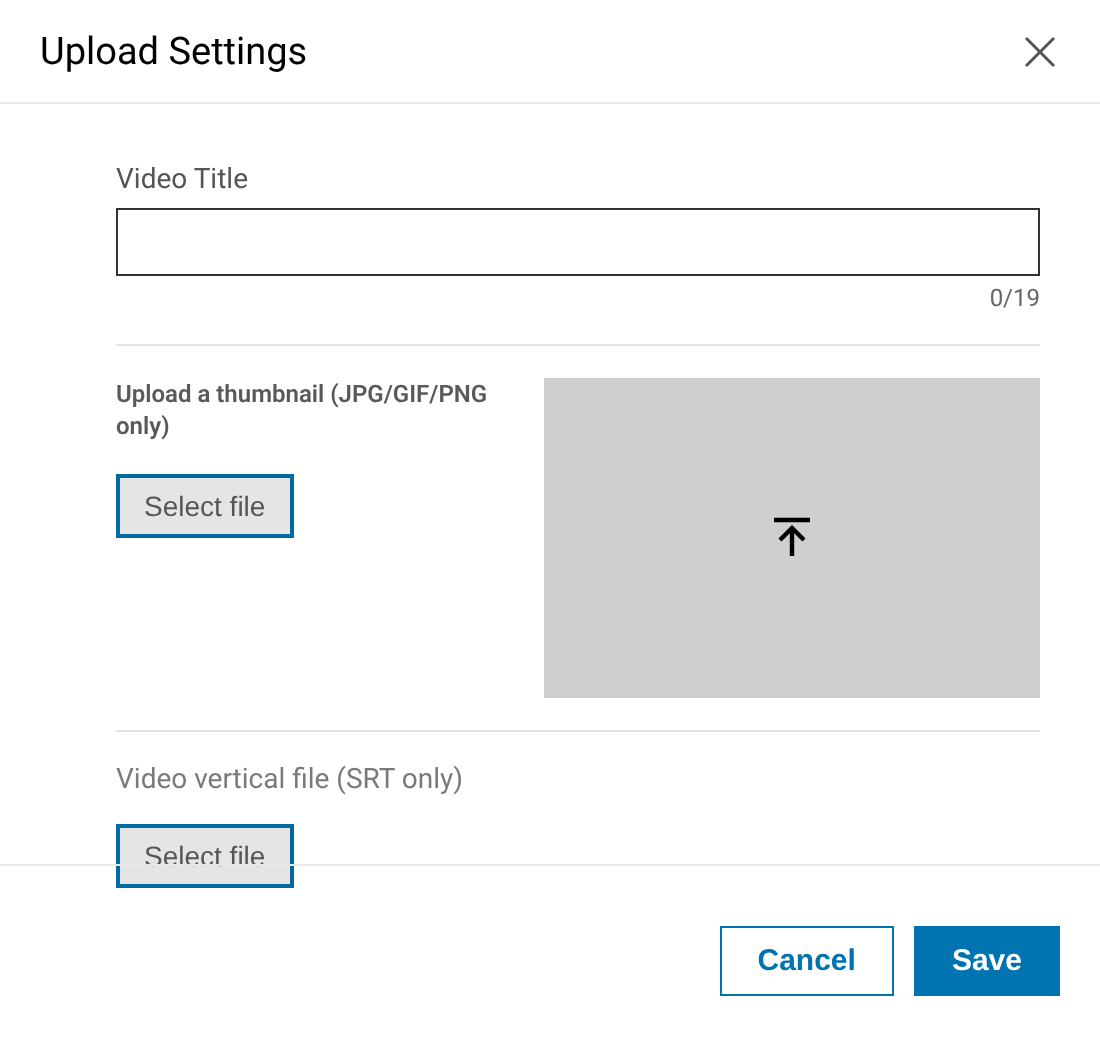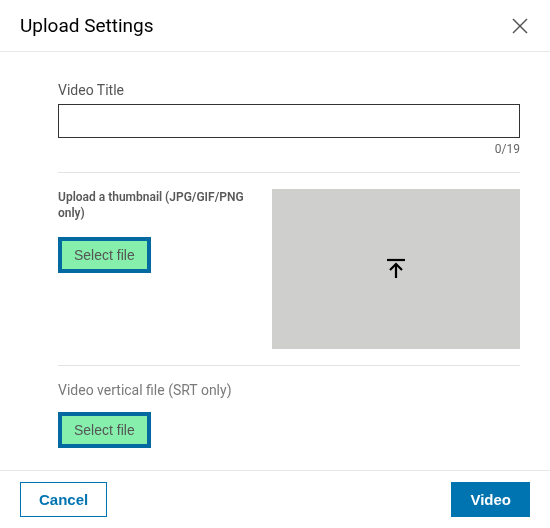--- a/index.html
+++ b/index.html
@@ -77,22 +77,22 @@
     .thumb-desc {
       font-size: 13px;
       color: #7a7a7a;
       margin-top: 12px;
       line-height: 1.4;
     }
     .select-file-btn {
       margin-top: 16px;
       padding: 6px 12px;
       font-size: 14px;
-      background: #86efac;
-      border: 4px solid #0369a1;
+      background: #e5e5e5;
+      border: 2px solid #0369a1;
       color: #555;
       cursor: pointer;
       font-weight: 500;
     }
     .thumb-preview {
       flex: 1;
       height: 160px;
       background: #cfcfce;
       display: flex;
       align-items: center;
@@ -106,23 +106,23 @@
       color: #7a7a7a;
       display: block;
       margin-bottom: 14px;
     }
     .footer {
       position: absolute;
       bottom: 0;
       left: 0;
       right: 0;
       border-top: 1px solid #e8e8e8;
-      padding: 11px 20px;
+      padding: 30px 20px;
       display: flex;
-      justify-content: space-between;
+      justify-content: flex-end;
       gap: 10px;
     }
     .btn {
       padding: 8px 18px;
       font-size: 15px;
       font-weight: 600;
       cursor: pointer;
       border: 1px solid transparent;
     }
     .btn-cancel {
@@ -174,14 +174,14 @@
 
   <div class="caption-section">
     <span class="caption-label">Video vertical file (SRT only)</span>
     <button class="select-file-btn" style="margin-top:0">Select file</button>
   </div>
 
 </div>
 
 <div class="footer">
   <button class="btn btn-cancel">Cancel</button>
-  <button class="btn btn-save">Video</button>
+  <button class="btn btn-save">Save</button>
 </div>
 
 </body></html>

